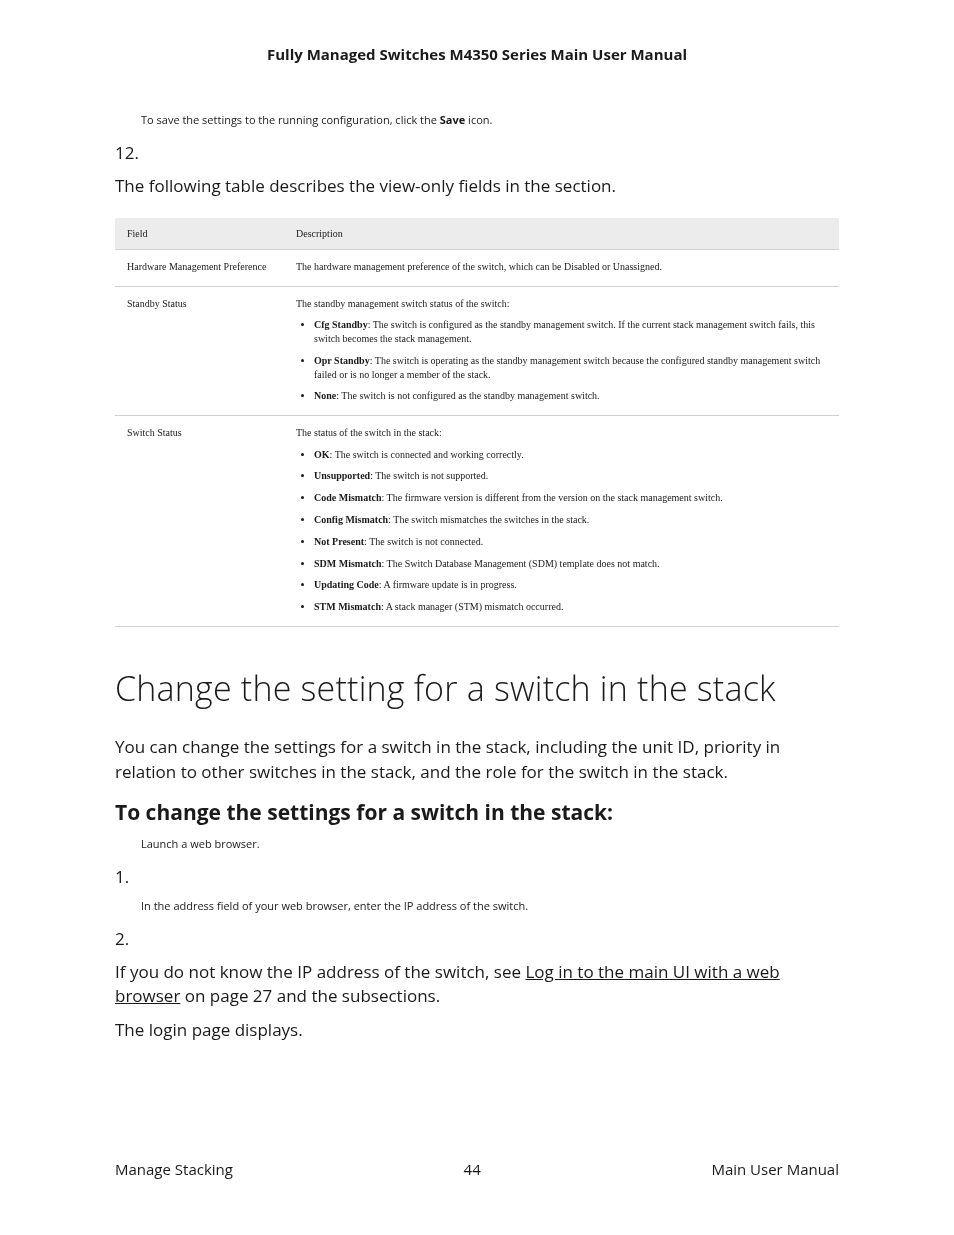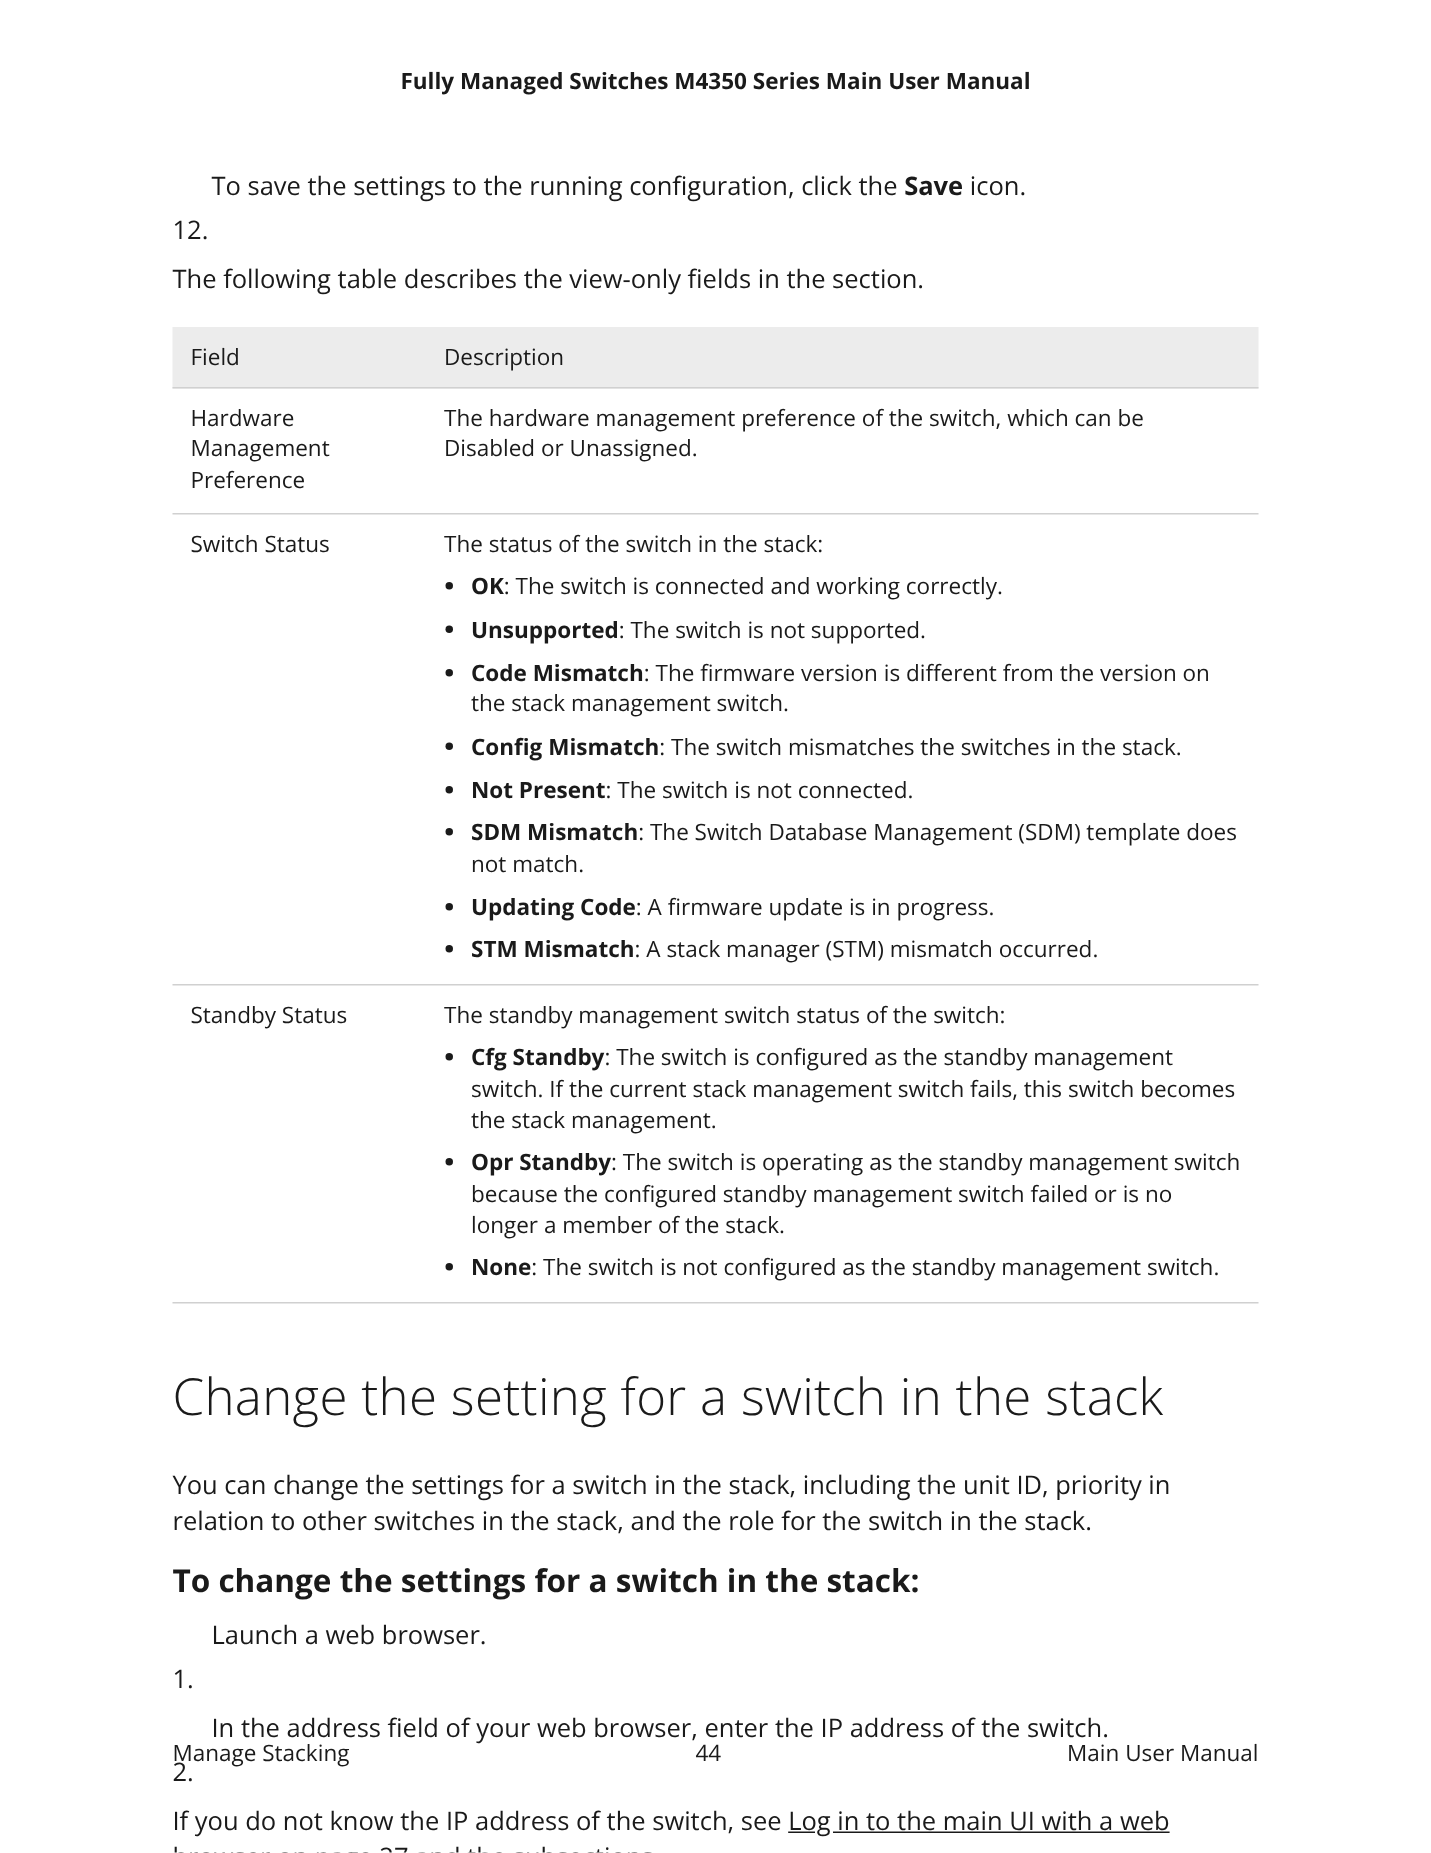--- a/index.html
+++ b/index.html
@@ -35,21 +35,21 @@
     display: flex;
     margin: 8px 0 10px 0;
   }
   .numbered-row .num {
     width: 26px;
     flex: 0 0 26px;
     font-size: 17px;
     margin-top: 29px;
   }
   .numbered-row .txt {
-    font-size: 17px;
+    font-size: 11px;
     line-height: 1.42;
   }
   .bold { font-weight: 700; }
   .section-heading {
     font-size: 34px;
     font-weight: 300;
     margin: 40px 0 26px 0;
     line-height: 1.25;
     letter-spacing: 0.2px;
   }
@@ -59,21 +59,22 @@
     margin: 14px 0 10px 0;
   }
   .link {
     text-decoration: underline;
   }
   
   table.fields {
     width: 100%;
     border-collapse: collapse;
     margin: 20px 0 10px 0;
-    font-size: 15px;
+    font-size: 10px;
+    font-family: Liberation Serif, serif;
   }
   table.fields th {
     background: #ececec;
     text-align: left;
     font-weight: 400;
     padding: 10px 12px 10px 12px;
     border-bottom: 1px solid #d0d0d0;
     vertical-align: top;
   }
   table.fields td {
@@ -132,49 +133,49 @@
       <tr>
         <th class="field-col">Field</th>
         <th>Description</th>
       </tr>
     </thead>
     <tbody id="fields-body">
         <tr>
           <td class="field-col">Hardware Management Preference</td>
           <td>
             <div>The hardware management preference of the switch, which can be Disabled or Unassigned.</div>
+          </td>
+        </tr>
+        <tr>
+          <td class="field-col">Standby Status</td>
+          <td>
+            <div>The standby management switch status of the switch:</div>
+            <ul class="cell-list">
+              <li><span class="bold">Cfg Standby</span><span>: The switch is configured as the standby management switch. If the current stack management switch fails, this switch becomes the stack management.</span></li>
+              <li><span class="bold">Opr Standby</span><span>: The switch is operating as the standby management switch because the configured standby management switch failed or is no longer a member of the stack.</span></li>
+              <li><span class="bold">None</span><span>: The switch is not configured as the standby management switch.</span></li>
+            </ul>
           </td>
         </tr>
         <tr>
           <td class="field-col">Switch Status</td>
           <td>
             <div>The status of the switch in the stack:</div>
             <ul class="cell-list">
               <li><span class="bold">OK</span><span>: The switch is connected and working correctly.</span></li>
               <li><span class="bold">Unsupported</span><span>: The switch is not supported.</span></li>
               <li><span class="bold">Code Mismatch</span><span>: The firmware version is different from the version on the stack management switch.</span></li>
               <li><span class="bold">Config Mismatch</span><span>: The switch mismatches the switches in the stack.</span></li>
               <li><span class="bold">Not Present</span><span>: The switch is not connected.</span></li>
               <li><span class="bold">SDM Mismatch</span><span>: The Switch Database Management (SDM) template does not match.</span></li>
               <li><span class="bold">Updating Code</span><span>: A firmware update is in progress.</span></li>
               <li><span class="bold">STM Mismatch</span><span>: A stack manager (STM) mismatch occurred.</span></li>
             </ul>
           </td>
         </tr>
-        <tr>
-          <td class="field-col">Standby Status</td>
-          <td>
-            <div>The standby management switch status of the switch:</div>
-            <ul class="cell-list">
-              <li><span class="bold">Cfg Standby</span><span>: The switch is configured as the standby management switch. If the current stack management switch fails, this switch becomes the stack management.</span></li>
-              <li><span class="bold">Opr Standby</span><span>: The switch is operating as the standby management switch because the configured standby management switch failed or is no longer a member of the stack.</span></li>
-              <li><span class="bold">None</span><span>: The switch is not configured as the standby management switch.</span></li>
-            </ul>
-          </td>
-        </tr>
       </tbody>
   </table>
 
   <h2 class="section-heading">Change the setting for a switch in the stack</h2>
 
   <p class="body-text">You can change the settings for a switch in the stack, including the unit ID, priority in relation to other switches in the stack, and the role for the switch in the stack.</p>
 
   <p class="proc-heading">To change the settings for a switch in the stack:</p>
 
   <div class="numbered-row">

